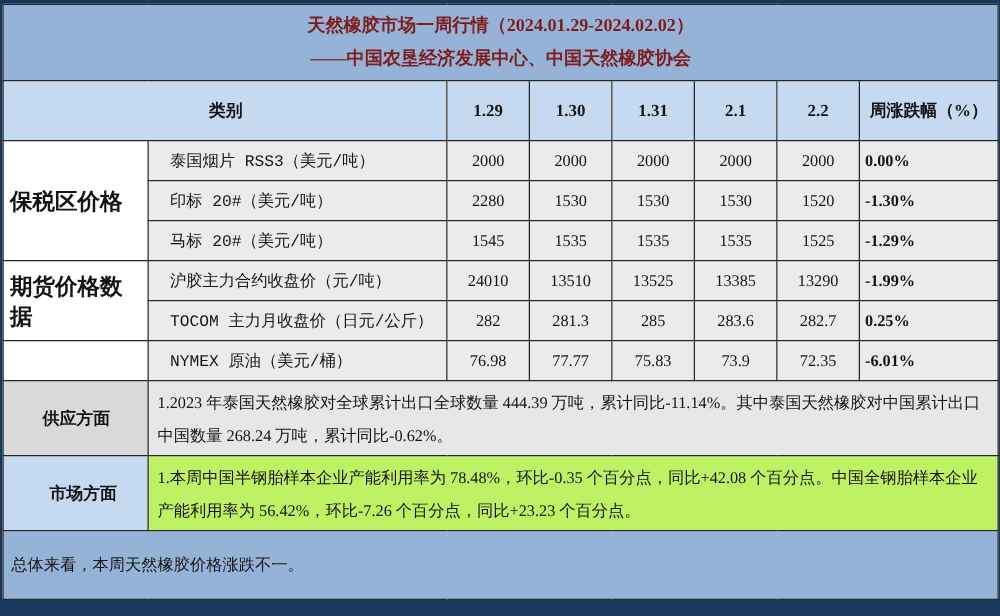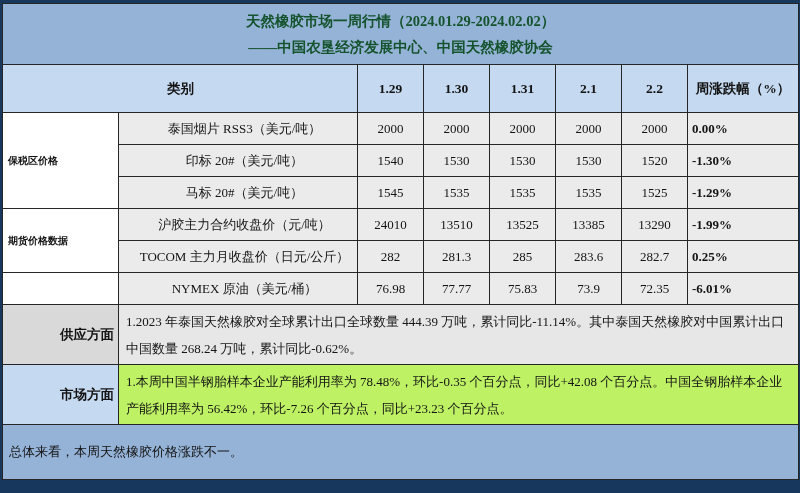--- a/index.html
+++ b/index.html
@@ -30,58 +30,59 @@
   }
   
   td.banner{
     background:#95b3d7;
     text-align:center;
     padding:4px 0;
   }
   .banner-line{
     font-weight:bold;
     font-size:14.5px;
-    color:#14532d;
+    color:#7f1d1d;
     line-height:26px;
   }
   
   tr.colhead td{
     background:#c5d9f1;
     font-weight:bold;
     font-size:13.5px;
   }
   td.cat-head{text-align:center;padding-left:5px;}
   td.date-head,td.chg-head{text-align:center;}
   
   td.group-cell{
     background:#ffffff;
     font-weight:bold;
     text-align:left;
     padding-left:5px;
-    font-size:10px;
+    font-size:18px;
     margin-top:36px;
   }
   td.label-cell{
     background:#ebebeb;
-    text-align:center;
+    text-align:left;
     padding-left:17px;
+    font-family:Liberation Mono, monospace;
   }
   td.val-cell{
     background:#ebebeb;
     text-align:center;
   }
   td.chg-cell{
     background:#ebebeb;
     font-weight:bold;
   }
   
   td.sec-label{
     font-weight:bold;
     font-size:13.5px;
-    text-align:right;
+    text-align:center;
     padding-left:5px;
   }
   td.sec-text{
     text-align:left;
     line-height:27px;
     padding:2px 7px;
     margin-left:17px;
   }
   tr.supply td.sec-label{background:#d9d9d9;}
   tr.supply td.sec-text{background:#e7e7e7;}
@@ -137,21 +138,21 @@
       <td class="label-cell">泰国烟片 RSS3（美元/吨）</td>
       <td class="val-cell">2000</td>
       <td class="val-cell">2000</td>
       <td class="val-cell">2000</td>
       <td class="val-cell">2000</td>
       <td class="val-cell">2000</td>
       <td class="chg-cell">0.00%</td>
     </tr>
     <tr style="height:32px">
       <td class="label-cell">印标 20#（美元/吨）</td>
-      <td class="val-cell">1540</td>
+      <td class="val-cell">2280</td>
       <td class="val-cell">1530</td>
       <td class="val-cell">1530</td>
       <td class="val-cell">1530</td>
       <td class="val-cell">1520</td>
       <td class="chg-cell">-1.30%</td>
     </tr>
     <tr style="height:32px">
       <td class="label-cell">马标 20#（美元/吨）</td>
       <td class="val-cell">1545</td>
       <td class="val-cell">1535</td>

